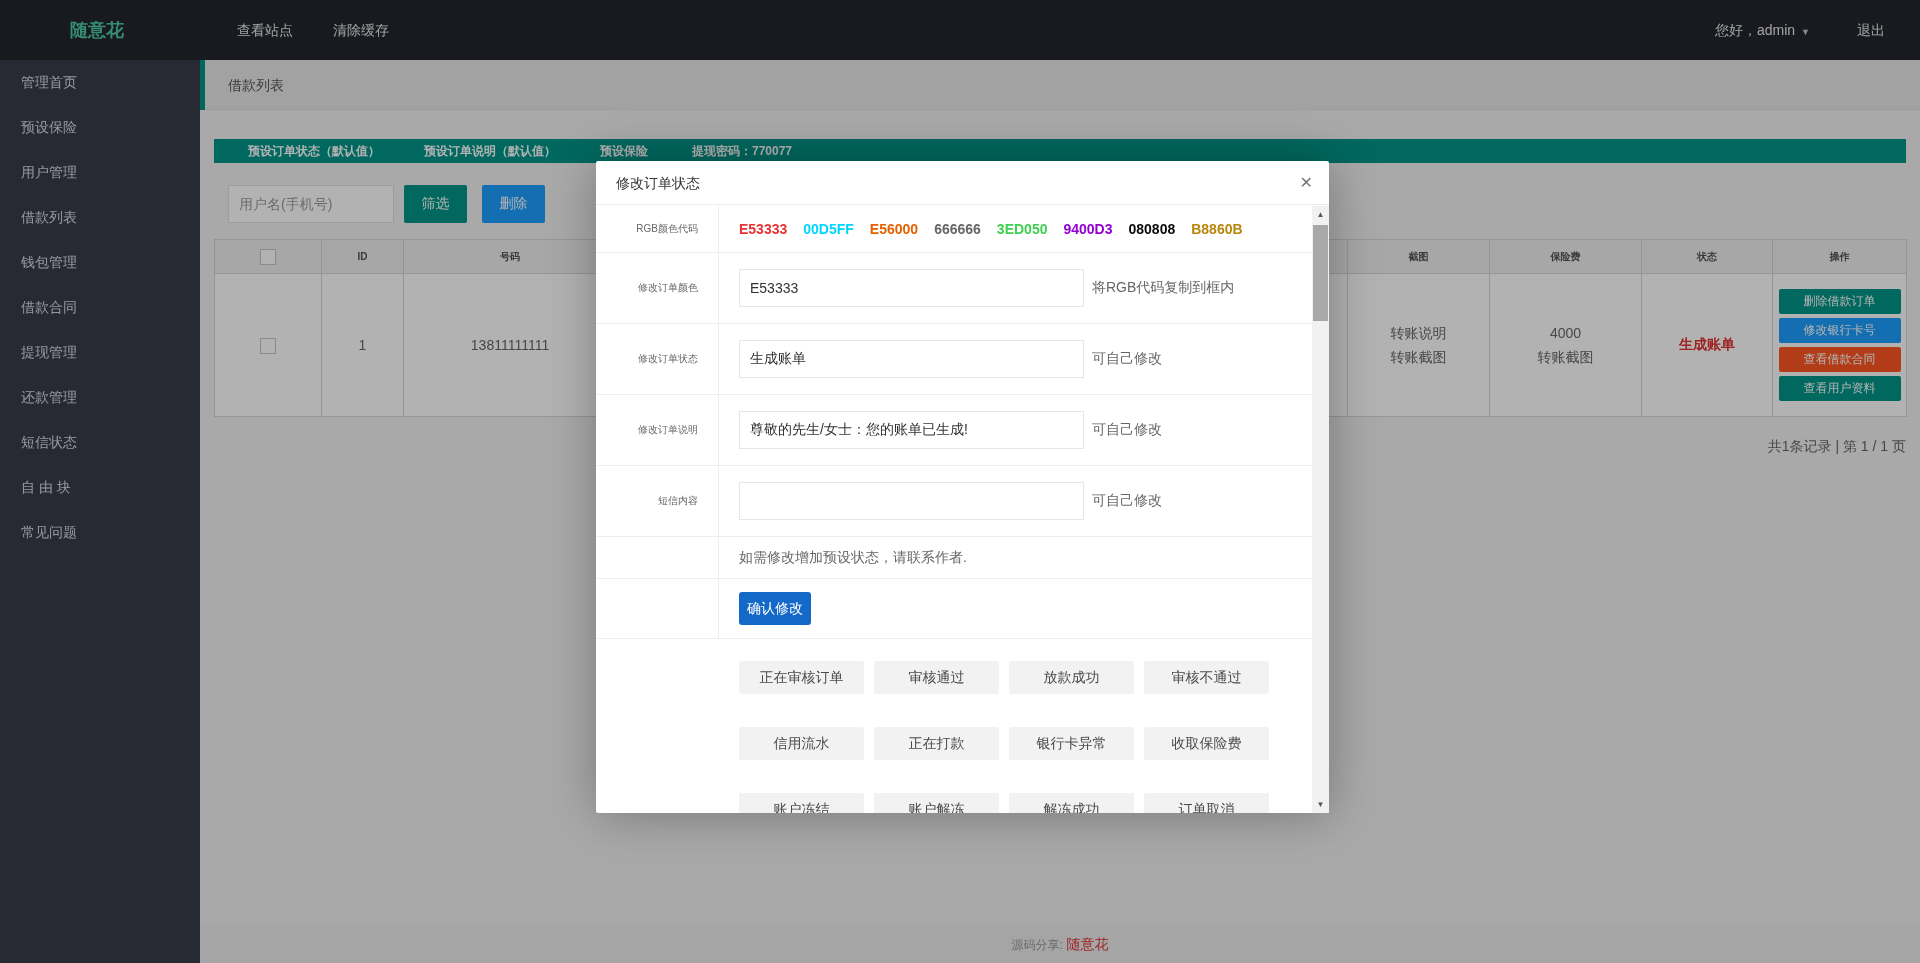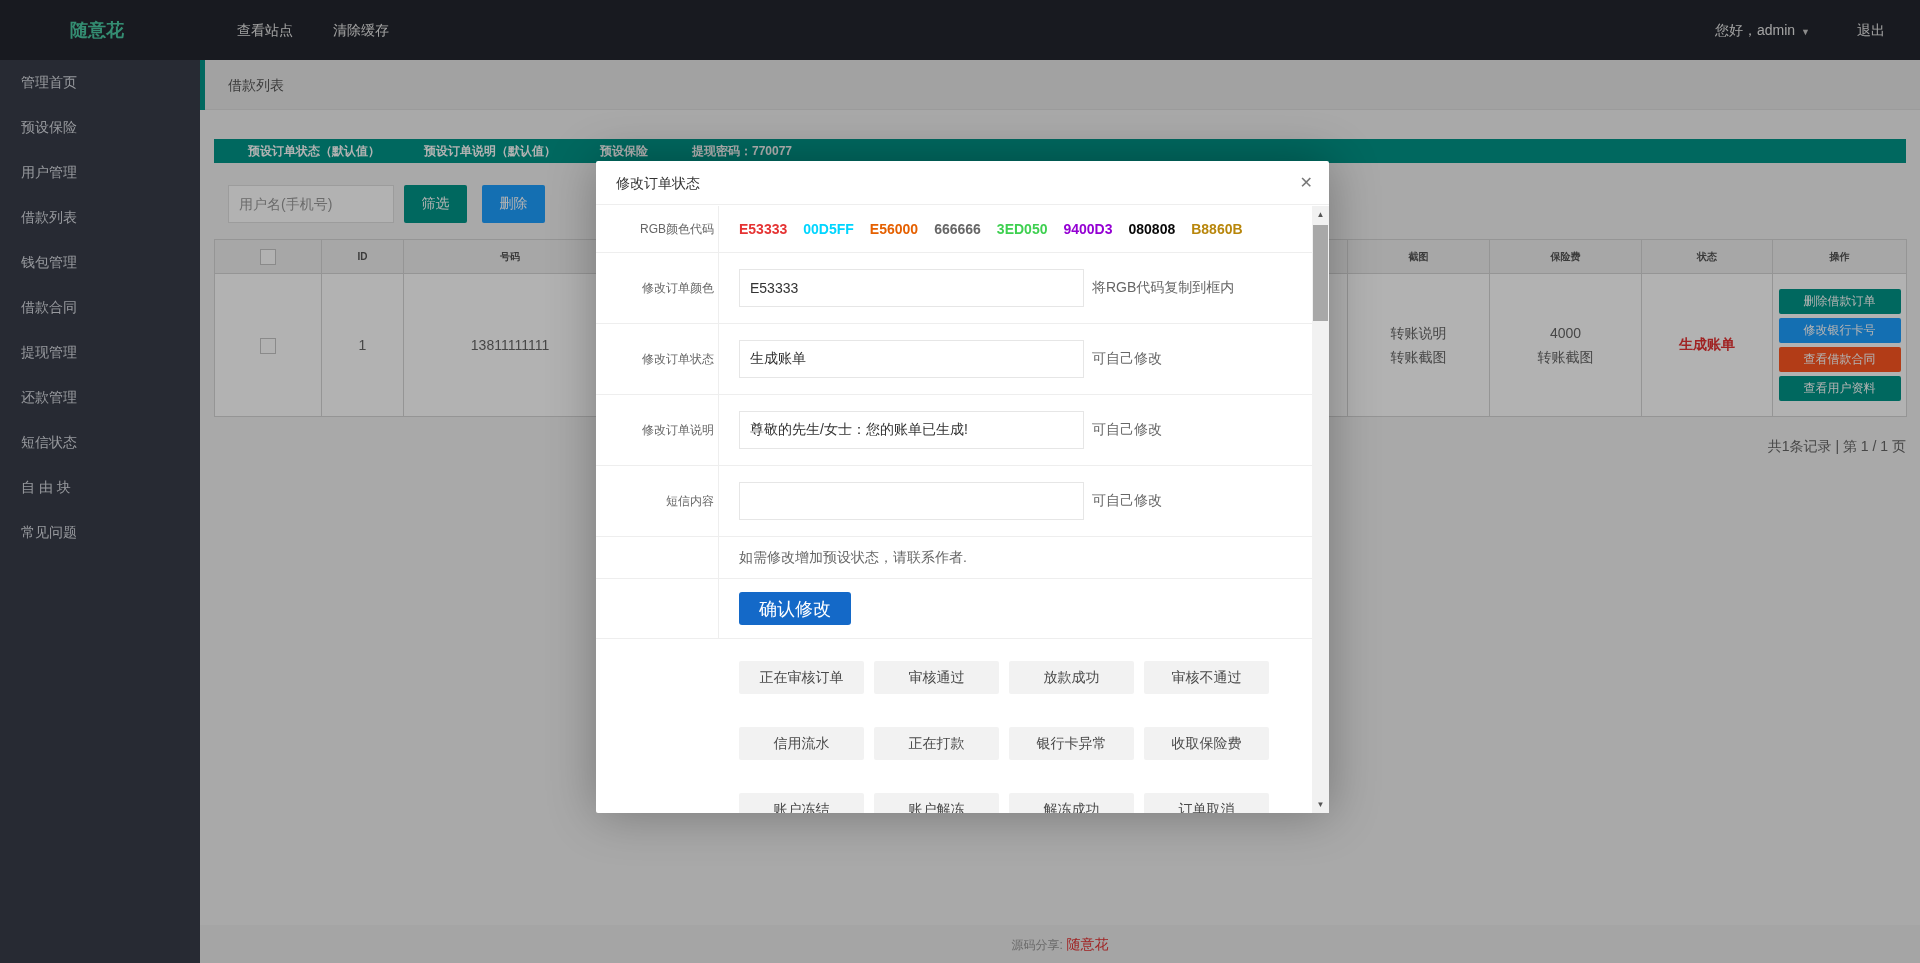--- a/index.html
+++ b/index.html
@@ -59,31 +59,31 @@
 
   
   .overlay { position:absolute; left:0; top:0; width:1920px; height:963px; background:rgba(0,0,0,0.30); z-index:10; }
   .modal { position:absolute; left:596px; top:161px; width:733px; height:652px; background:#FFF; z-index:20;
     box-shadow:1px 1px 50px rgba(0,0,0,.3); border-radius:2px; }
   .modal-title { height:44px; line-height:44px; padding-left:20px; color:#333; font-size:14px; border-bottom:1px solid #EEE; }
   .modal-close { position:absolute; right:16px; top:0; height:44px; line-height:44px; font-size:16px; color:#787878; cursor:pointer; }
   .modal-body { position:absolute; left:0; top:45px; width:716px; height:607px; overflow:hidden; }
   .mrow { display:flex; border-bottom:1px solid #EEE; width:716px; }
   .mlabel { width:123px; flex:none; display:flex; align-items:center; justify-content:flex-end;
-    padding-right:4px; color:#666; border-right:1px solid #EEE; font-size:12px; }
+    padding-right:20px; color:#666; border-right:1px solid #EEE; font-size:10px; }
   .mval { flex:1; display:flex; align-items:center; padding-left:20px; }
   .h47{height:47px;} .h71{height:71px;} .h42{height:42px;} .h60{height:60px;}
   .codes { display:flex; gap:16px; font-weight:bold; font-size:14px; }
   .codes span { cursor:pointer; }
   .minput { width:345px; height:38px; border:1px solid #E6E6E6; padding:0 10px; font-size:14px; color:#333;
     font-family:"Liberation Sans","DejaVu Sans",sans-serif; }
   .hint { margin-left:8px; color:#666; font-size:14px; }
   .note { color:#666; font-size:14px; }
-  .btn-confirm { width:112px; height:33px; background:#1469C8; color:#FFF; border:none; border-radius:3px;
-    font-size:18px; cursor:pointer; font-family:Liberation Sans, sans-serif; }
+  .btn-confirm { width:72px; height:33px; background:#1469C8; color:#FFF; border:none; border-radius:3px;
+    font-size:14px; cursor:pointer; font-family:Liberation Sans, sans-serif; }
   .presets { border-bottom:none; align-items:flex-start; }
   .preset-wrap { padding:22px 0 0 0; }
   .preset-row { display:flex; gap:10px; margin-bottom:33px; }
   .preset-btn { width:125px; height:33px; line-height:33px; background:#F2F2F2; color:#4A4A4A; text-align:center;
     border:none; border-radius:2px; font-size:14px; cursor:pointer; font-family:"Liberation Sans","DejaVu Sans",sans-serif; }
 
   
   .msb { position:absolute; right:0; top:45px; width:17px; height:607px; background:#F1F1F1; }
   .msb .arrow { position:absolute; left:0; width:17px; height:17px; text-align:center; line-height:17px;
     font-size:8px; color:#555; background:#F1F1F1; cursor:pointer; }

